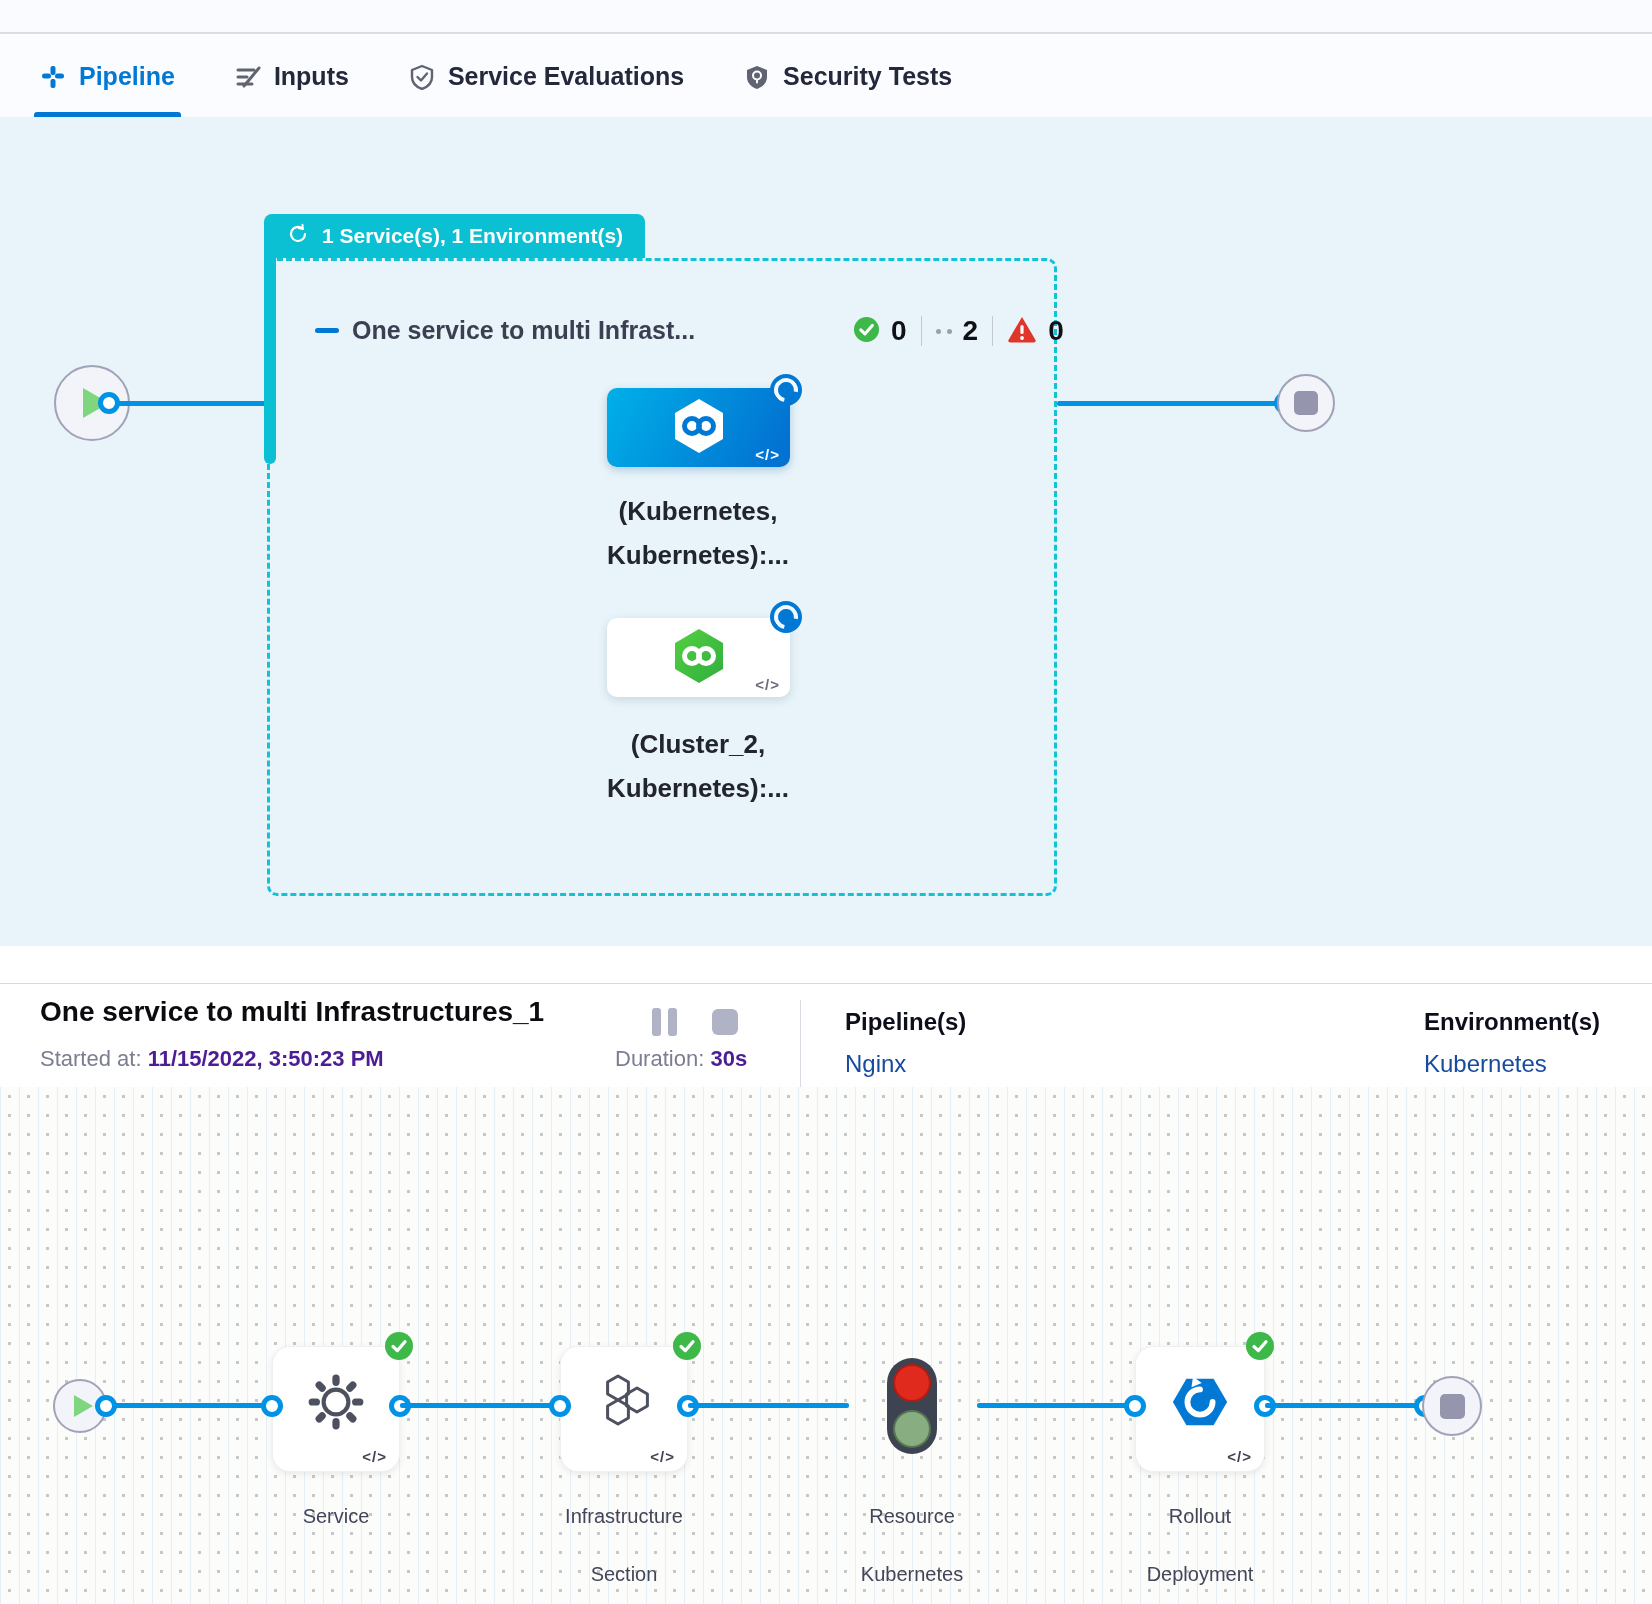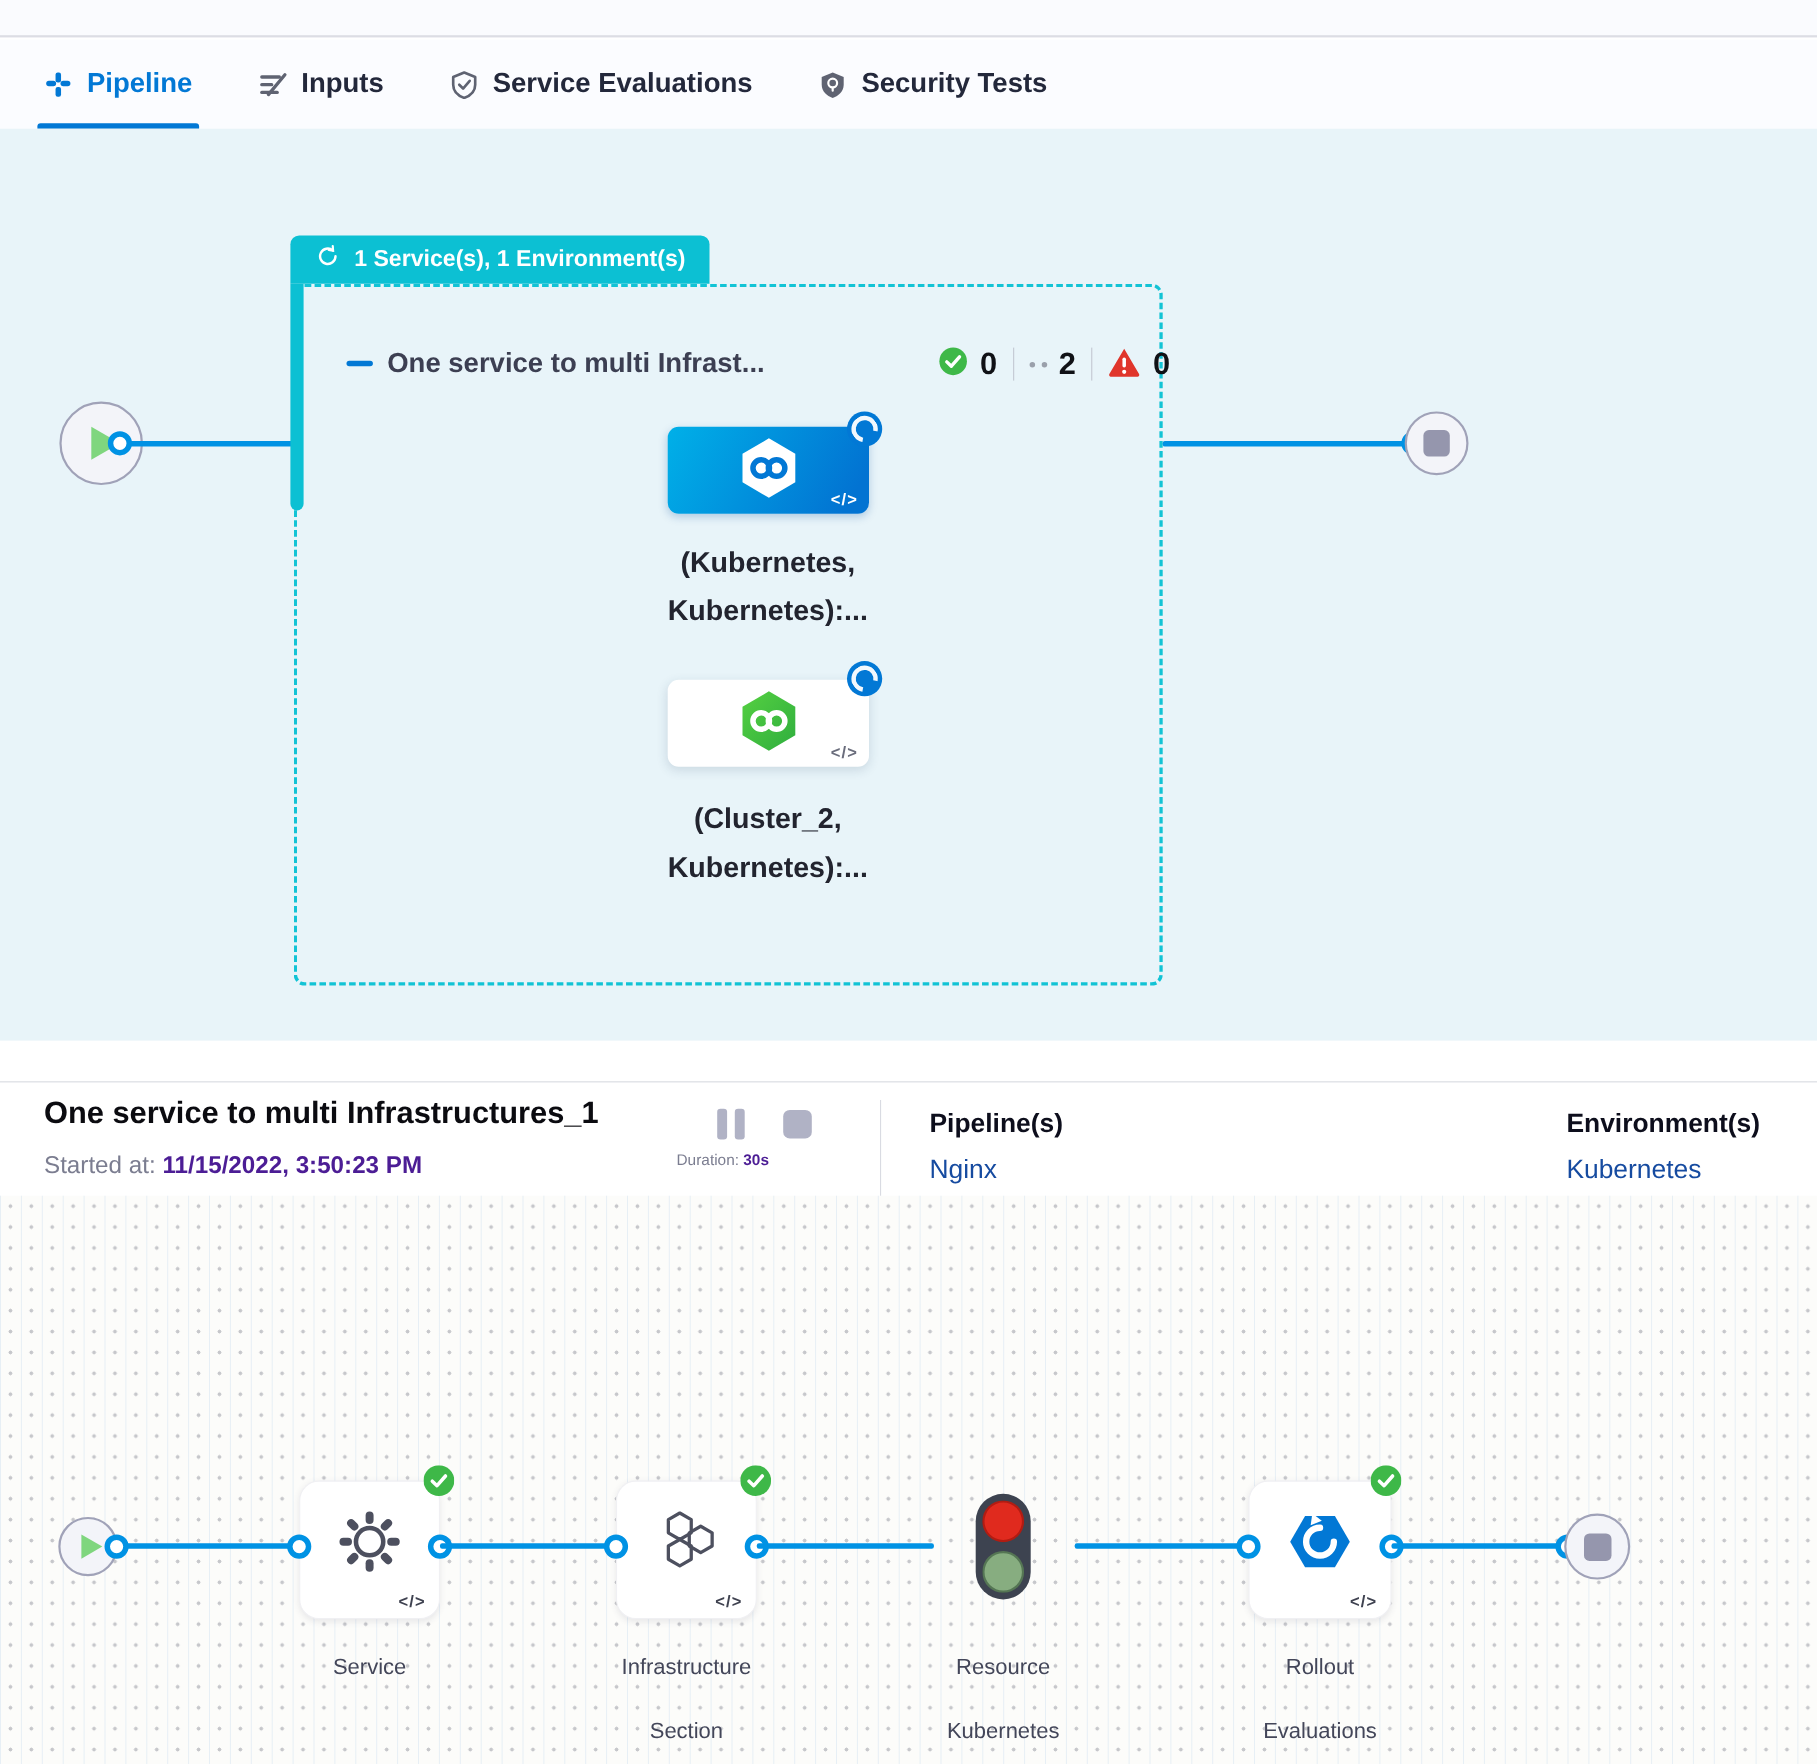--- a/index.html
+++ b/index.html
@@ -78,21 +78,21 @@
     background:#ffffff; border-top:1px solid #d8dae0; border-bottom:1px solid #e3e4e9;margin-top:37px; }
   .exec-title { position:absolute; left:40px; top:12px; font-size:28px; font-weight:800;
     color:#0b0b10; white-space:nowrap; }
   .meta-row { position:absolute; left:40px; top:62px; font-size:22px; white-space:nowrap; }
   .meta-label { color:#7b7d90; }
   .meta-value { color:#4c1d95; font-weight:700; }
   .ctl-pause { position:absolute; left:652px; top:24px; display:flex; gap:7px; cursor:pointer; }
   .ctl-pause i { width:9px; height:28px; background:#b0b2c5; border-radius:3px; }
   .ctl-stop { position:absolute; left:712px; top:25px; width:26px; height:26px;
     background:#b0b2c5; border-radius:6px; cursor:pointer; }
-  .duration-row { position:absolute; left:615px; top:62px; font-size:14px; white-space:nowrap; }
+  .duration-row { position:absolute; left:615px; top:62px; font-size:22px; white-space:nowrap; }
   .vdiv { position:absolute; left:800px; top:16px; width:1px; height:108px; background:#d9dbe2; }
   .kv { position:absolute; }
   .kv .kv-label { font-size:24px; font-weight:700; color:#0d0e1c; }
   .kv .kv-value { font-size:24px; color:#164ba0; margin-top:14px; cursor:pointer; }
   .kv.services { left:845px; top:24px; }
   .kv.environments { left:1424px; top:24px; }
 
   
   .step-canvas { position:absolute; left:0; top:1087px; width:1652px; height:517px;
     background-color:#fcfcfa;
@@ -382,21 +382,21 @@
   <span class="check-badge" style="left:1246px; top:245px;">
     <svg width="28" height="28" viewBox="0 0 28 28">
       <circle cx="14" cy="14" r="14" fill="#3eb848"></circle>
       <polyline points="8,14.5 12.3,18.6 20,9.8" fill="none" stroke="#ffffff" stroke-width="3.2" stroke-linecap="round" stroke-linejoin="round"></polyline>
     </svg>
   </span>
   <div class="conn" style="left:1124px; top:308px;"></div>
   <div class="conn" style="left:1254px; top:308px;"></div>
   <div class="step-label" style="left:1080px;">
     <div>Rollout</div>
-    <div>Evaluations</div>
+    <div>Deployment</div>
   </div>
 
   <div class="hline" style="left:1265px; top:316px; width:160px;"></div>
   <div class="conn" style="left:1414px; top:308px;"></div>
   <div class="term-node" style="left:1422px; top:289px; width:60px; height:60px;">
     <span class="stop-sq" style="width:25px; height:25px;"></span>
   </div>
 </div>
 
 </body></html>

